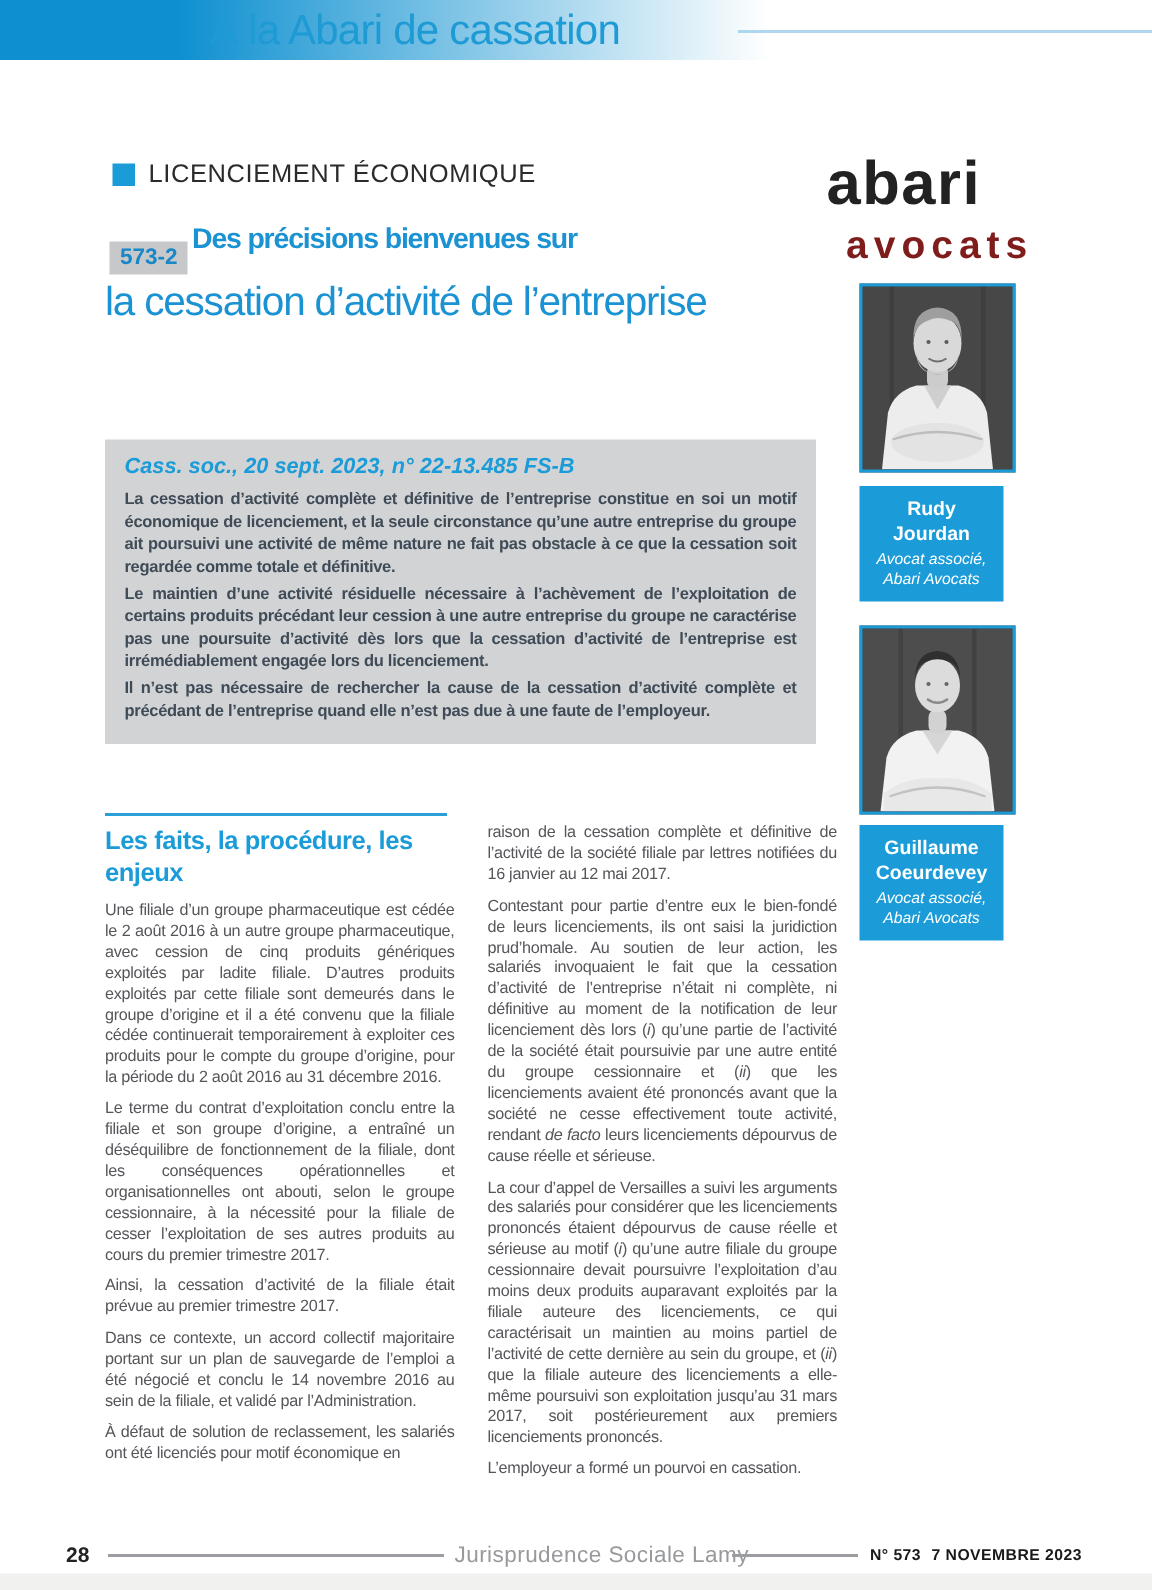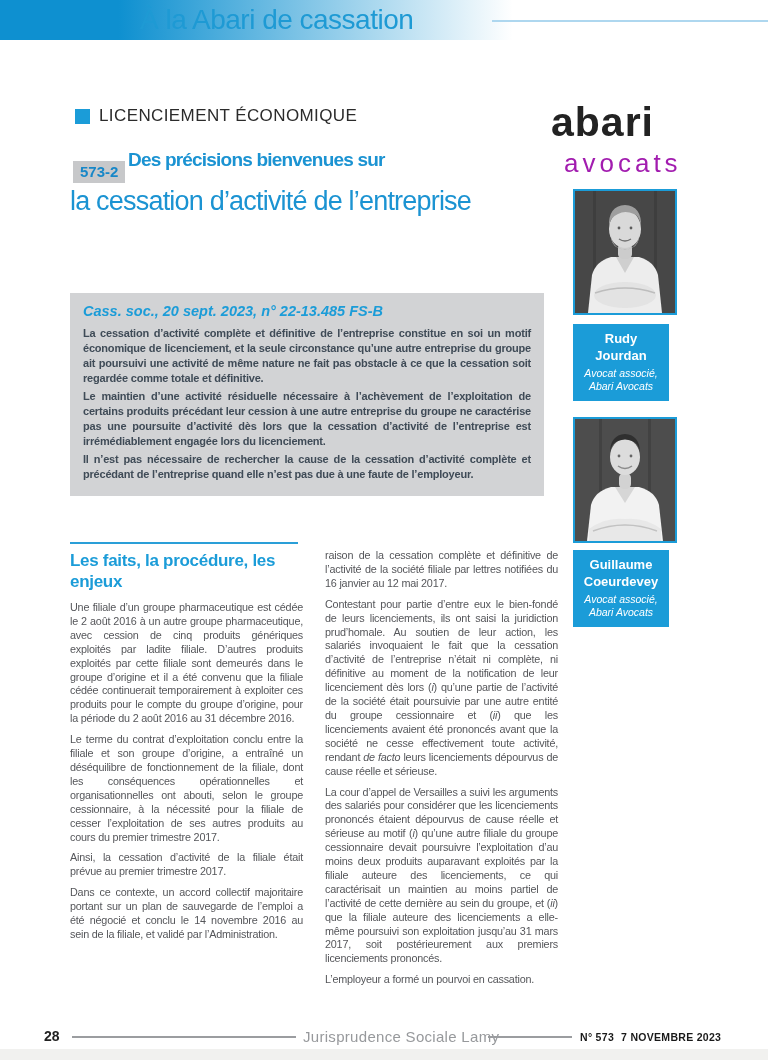--- a/index.html
+++ b/index.html
@@ -53,21 +53,21 @@
   .section-rule{width:228px;height:2px;background:#2a9fd8;margin-bottom:6px;}
   .section-heading{font-size:17px;line-height:21px;color:var(--accent);letter-spacing:-0.3px;
     margin-bottom:9px;width:236px;}
   .body-p{font-size:10.8px;line-height:13.9px;color:var(--body-text);text-align:justify;
     letter-spacing:-0.2px;margin-bottom:7px;}
   .seg-italic{font-style:italic;}
 
   
   .brand{position:absolute;left:539px;top:100px;font-size:41px;font-weight:bold;color:#222222;
     letter-spacing:1px;line-height:44px;margin-left:12px;}
-  .brand-sub{position:absolute;left:564px;top:148px;font-size:26px;font-weight:normal;color:#a21caf;
+  .brand-sub{position:absolute;left:564px;top:148px;font-size:26px;font-weight:bold;color:#7f1d1d;
     letter-spacing:4px;line-height:30px;}
   .portrait{position:absolute;width:104px;height:126px;border:2px solid var(--accent);background:#474747;overflow:hidden;}
   .portrait svg{display:block;width:100%;height:100%;}
   .portrait-1{left:573px;top:189px;}
   .portrait-2{left:573px;top:417px;}
   .namebox{position:absolute;left:573px;width:96px;min-height:72px;background:var(--accent);
     color:#ffffff;text-align:center;padding:7px 3px 8px;}
   .namebox-1{top:324px;}
   .namebox-2{top:550px;}
   .person-name{font-size:13px;font-weight:bold;line-height:16.5px;}
@@ -107,20 +107,21 @@
     <p class="summary-p">Il n’est pas nécessaire de rechercher la cause de la cessation d’activité complète et précédant de l’entreprise quand elle n’est pas due à une faute de l’employeur.</p>
   </div>
 
   <div class="col col-left">
     <div class="section-rule"></div>
     <h2 class="section-heading">Les faits, la procédure, les enjeux</h2>
     <p class="body-p">Une filiale d’un groupe pharmaceutique est cédée le 2 août 2016 à un autre groupe pharmaceutique, avec cession de cinq produits génériques exploités par ladite filiale. D’autres produits exploités par cette filiale sont demeurés dans le groupe d’origine et il a été convenu que la filiale cédée continuerait temporairement à exploiter ces produits pour le compte du groupe d’origine, pour la période du 2 août 2016 au 31 décembre 2016.</p>
     <p class="body-p">Le terme du contrat d’exploitation conclu entre la filiale et son groupe d’origine, a entraîné un déséquilibre de fonctionnement de la filiale, dont les conséquences opérationnelles et organisationnelles ont abouti, selon le groupe cessionnaire, à la nécessité pour la filiale de cesser l’exploitation de ses autres produits au cours du premier trimestre 2017.</p>
     <p class="body-p">Ainsi, la cessation d’activité de la filiale était prévue au premier trimestre 2017.</p>
     <p class="body-p">Dans ce contexte, un accord collectif majoritaire portant sur un plan de sauvegarde de l’emploi a été négocié et conclu le 14 novembre 2016 au sein de la filiale, et validé par l’Administration.</p>
+    <p class="body-p">À défaut de solution de reclassement, les salariés ont été licenciés pour motif économique en</p>
   </div>
 
   <div class="col col-right">
     <p class="body-p">raison de la cessation complète et définitive de l’activité de la société filiale par lettres notifiées du 16 janvier au 12 mai 2017.</p>
     <p class="body-p"><span>Contestant pour partie d’entre eux le bien-fondé de leurs licenciements, ils ont saisi la juridiction prud’homale. Au soutien de leur action, les salariés invoquaient le fait que la cessation d’activité de l’entreprise n’était ni complète, ni définitive au moment de la notification de leur licenciement dès lors (</span><span class="seg-italic">i</span><span>) qu’une partie de l’activité de la société était poursuivie par une autre entité du groupe cessionnaire et (</span><span class="seg-italic">ii</span><span>) que les licenciements avaient été prononcés avant que la société ne cesse effectivement toute activité, rendant </span><span class="seg-italic">de facto</span><span> leurs licenciements dépourvus de cause réelle et sérieuse.</span></p>
     <p class="body-p"><span>La cour d’appel de Versailles a suivi les arguments des salariés pour considérer que les licenciements prononcés étaient dépourvus de cause réelle et sérieuse au motif (</span><span class="seg-italic">i</span><span>) qu’une autre filiale du groupe cessionnaire devait poursuivre l’exploitation d’au moins deux produits auparavant exploités par la filiale auteure des licenciements, ce qui caractérisait un maintien au moins partiel de l’activité de cette dernière au sein du groupe, et (</span><span class="seg-italic">ii</span><span>) que la filiale auteure des licenciements a elle-même poursuivi son exploitation jusqu’au 31 mars 2017, soit postérieurement aux premiers licenciements prononcés.</span></p>
     <p class="body-p">L’employeur a formé un pourvoi en cassation.</p>
   </div>
 
   <div class="brand">abari</div>

